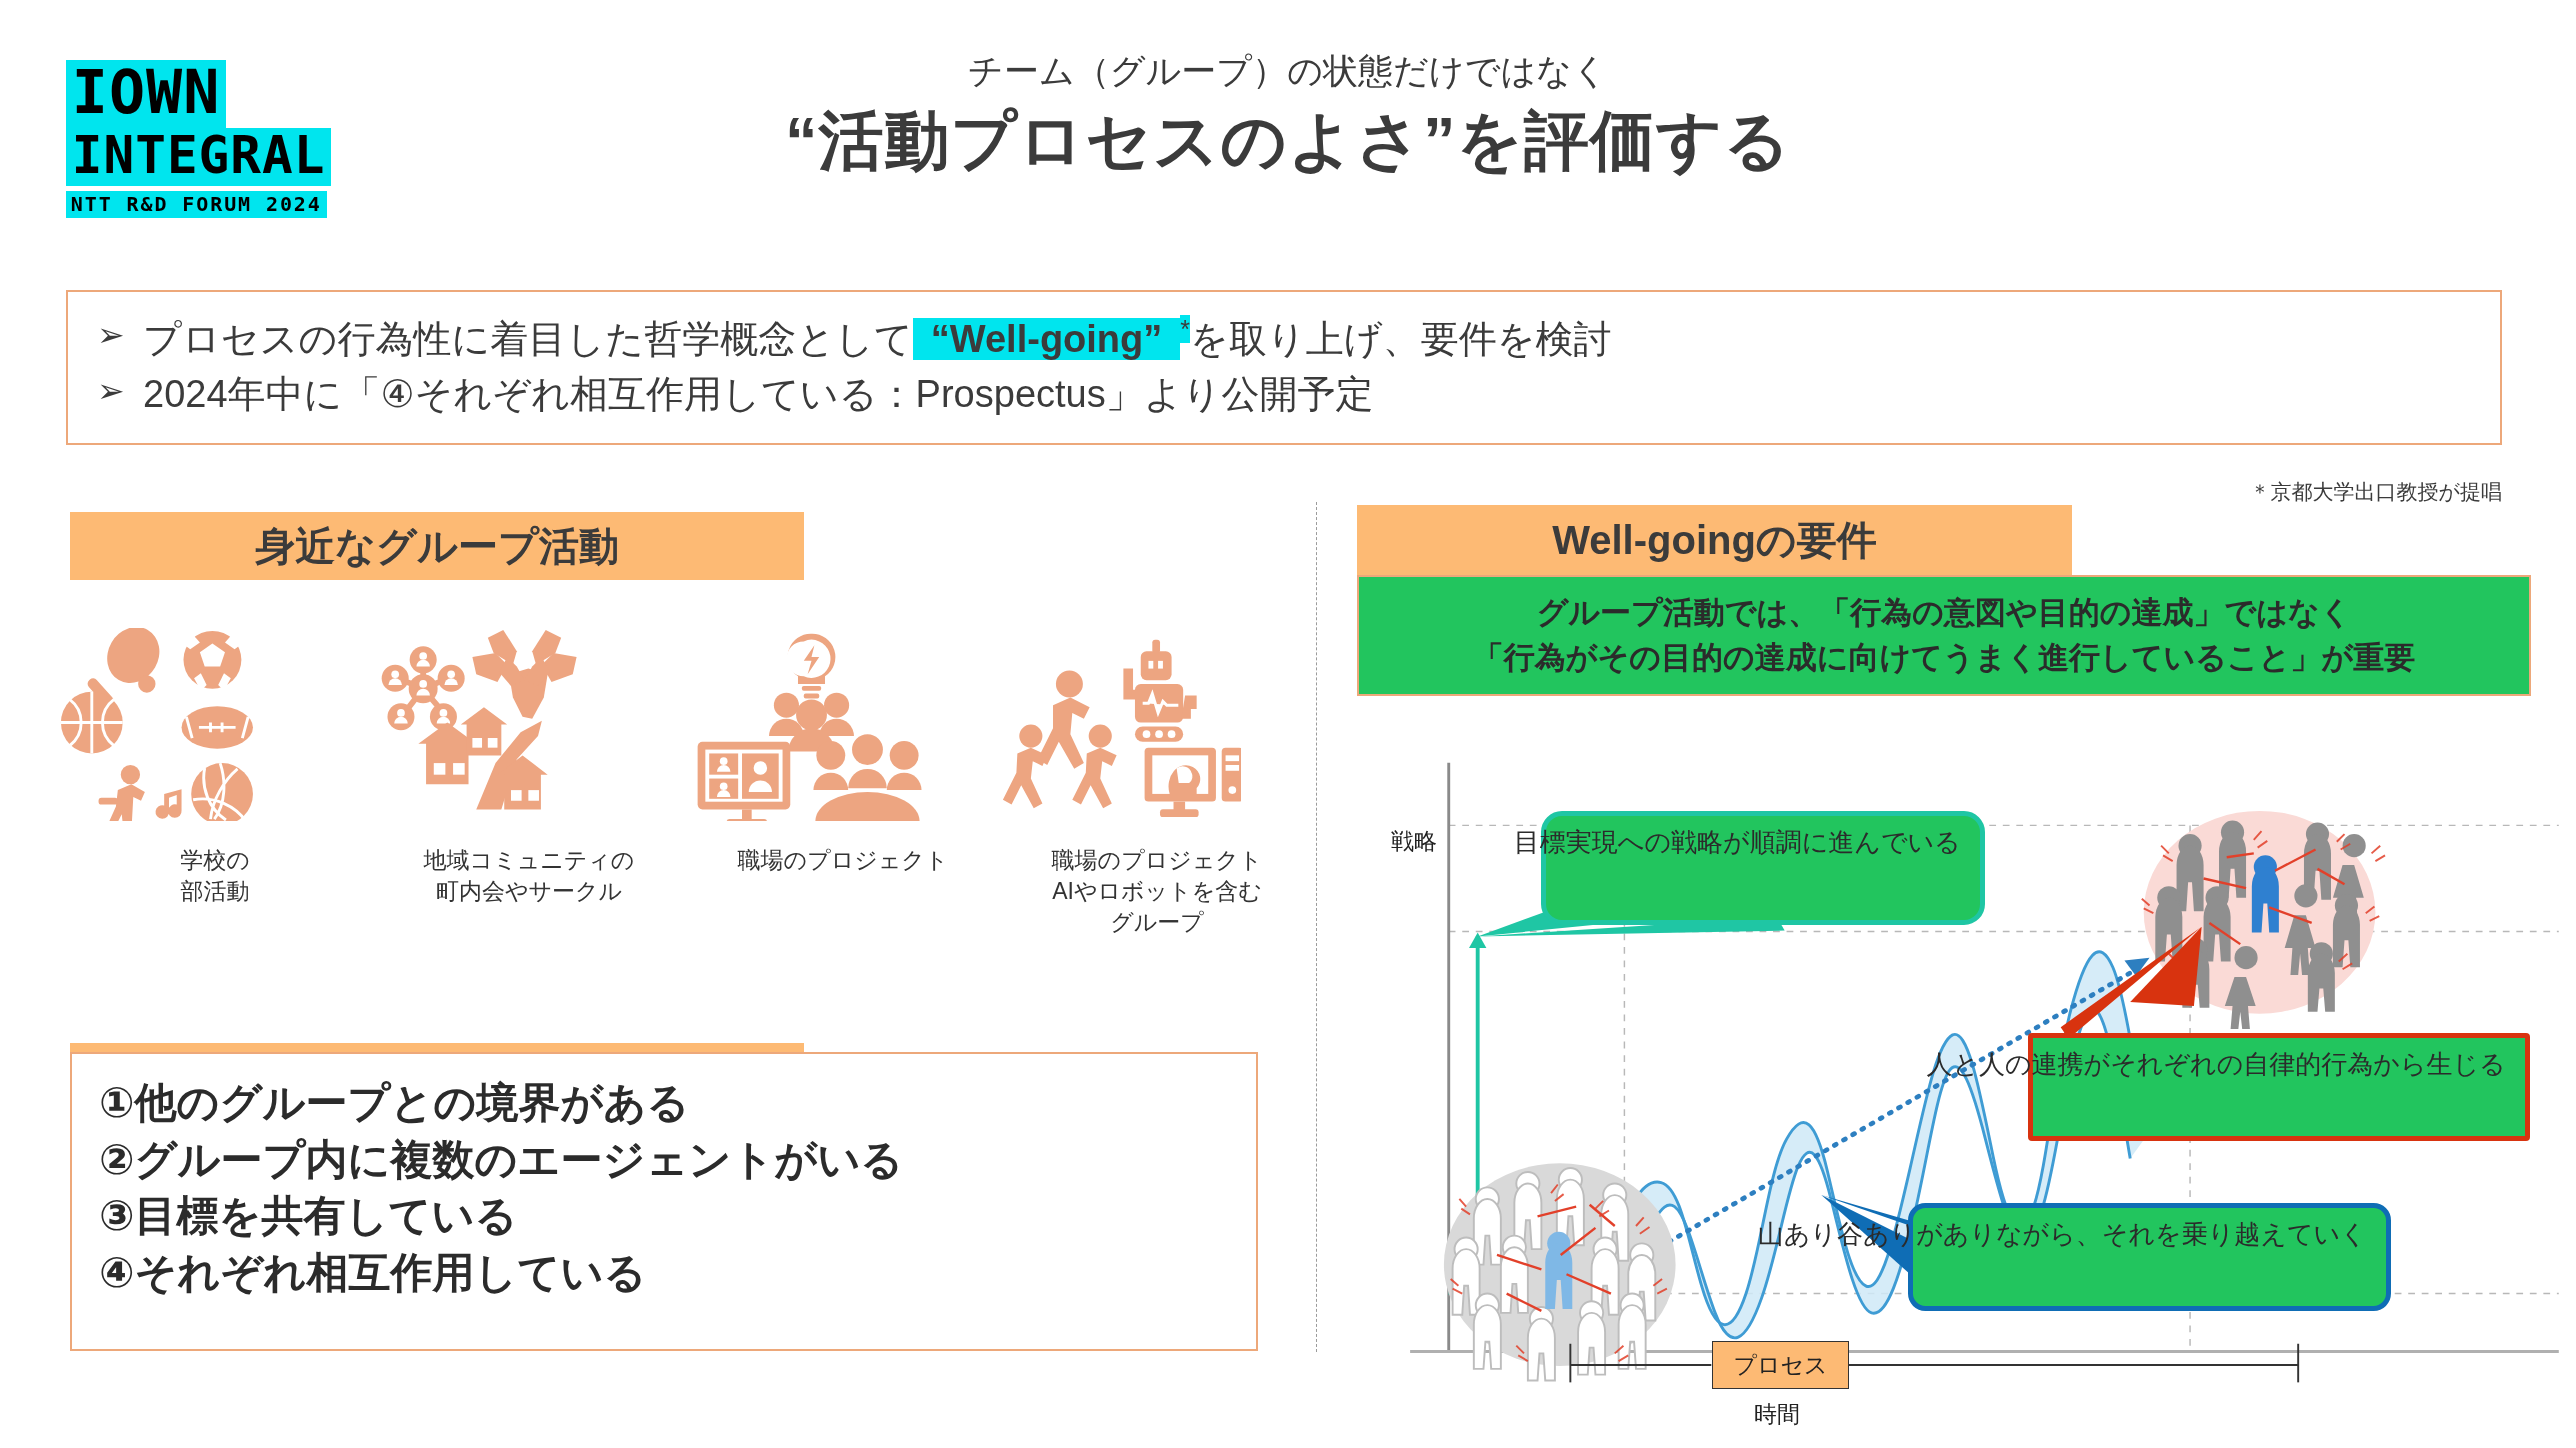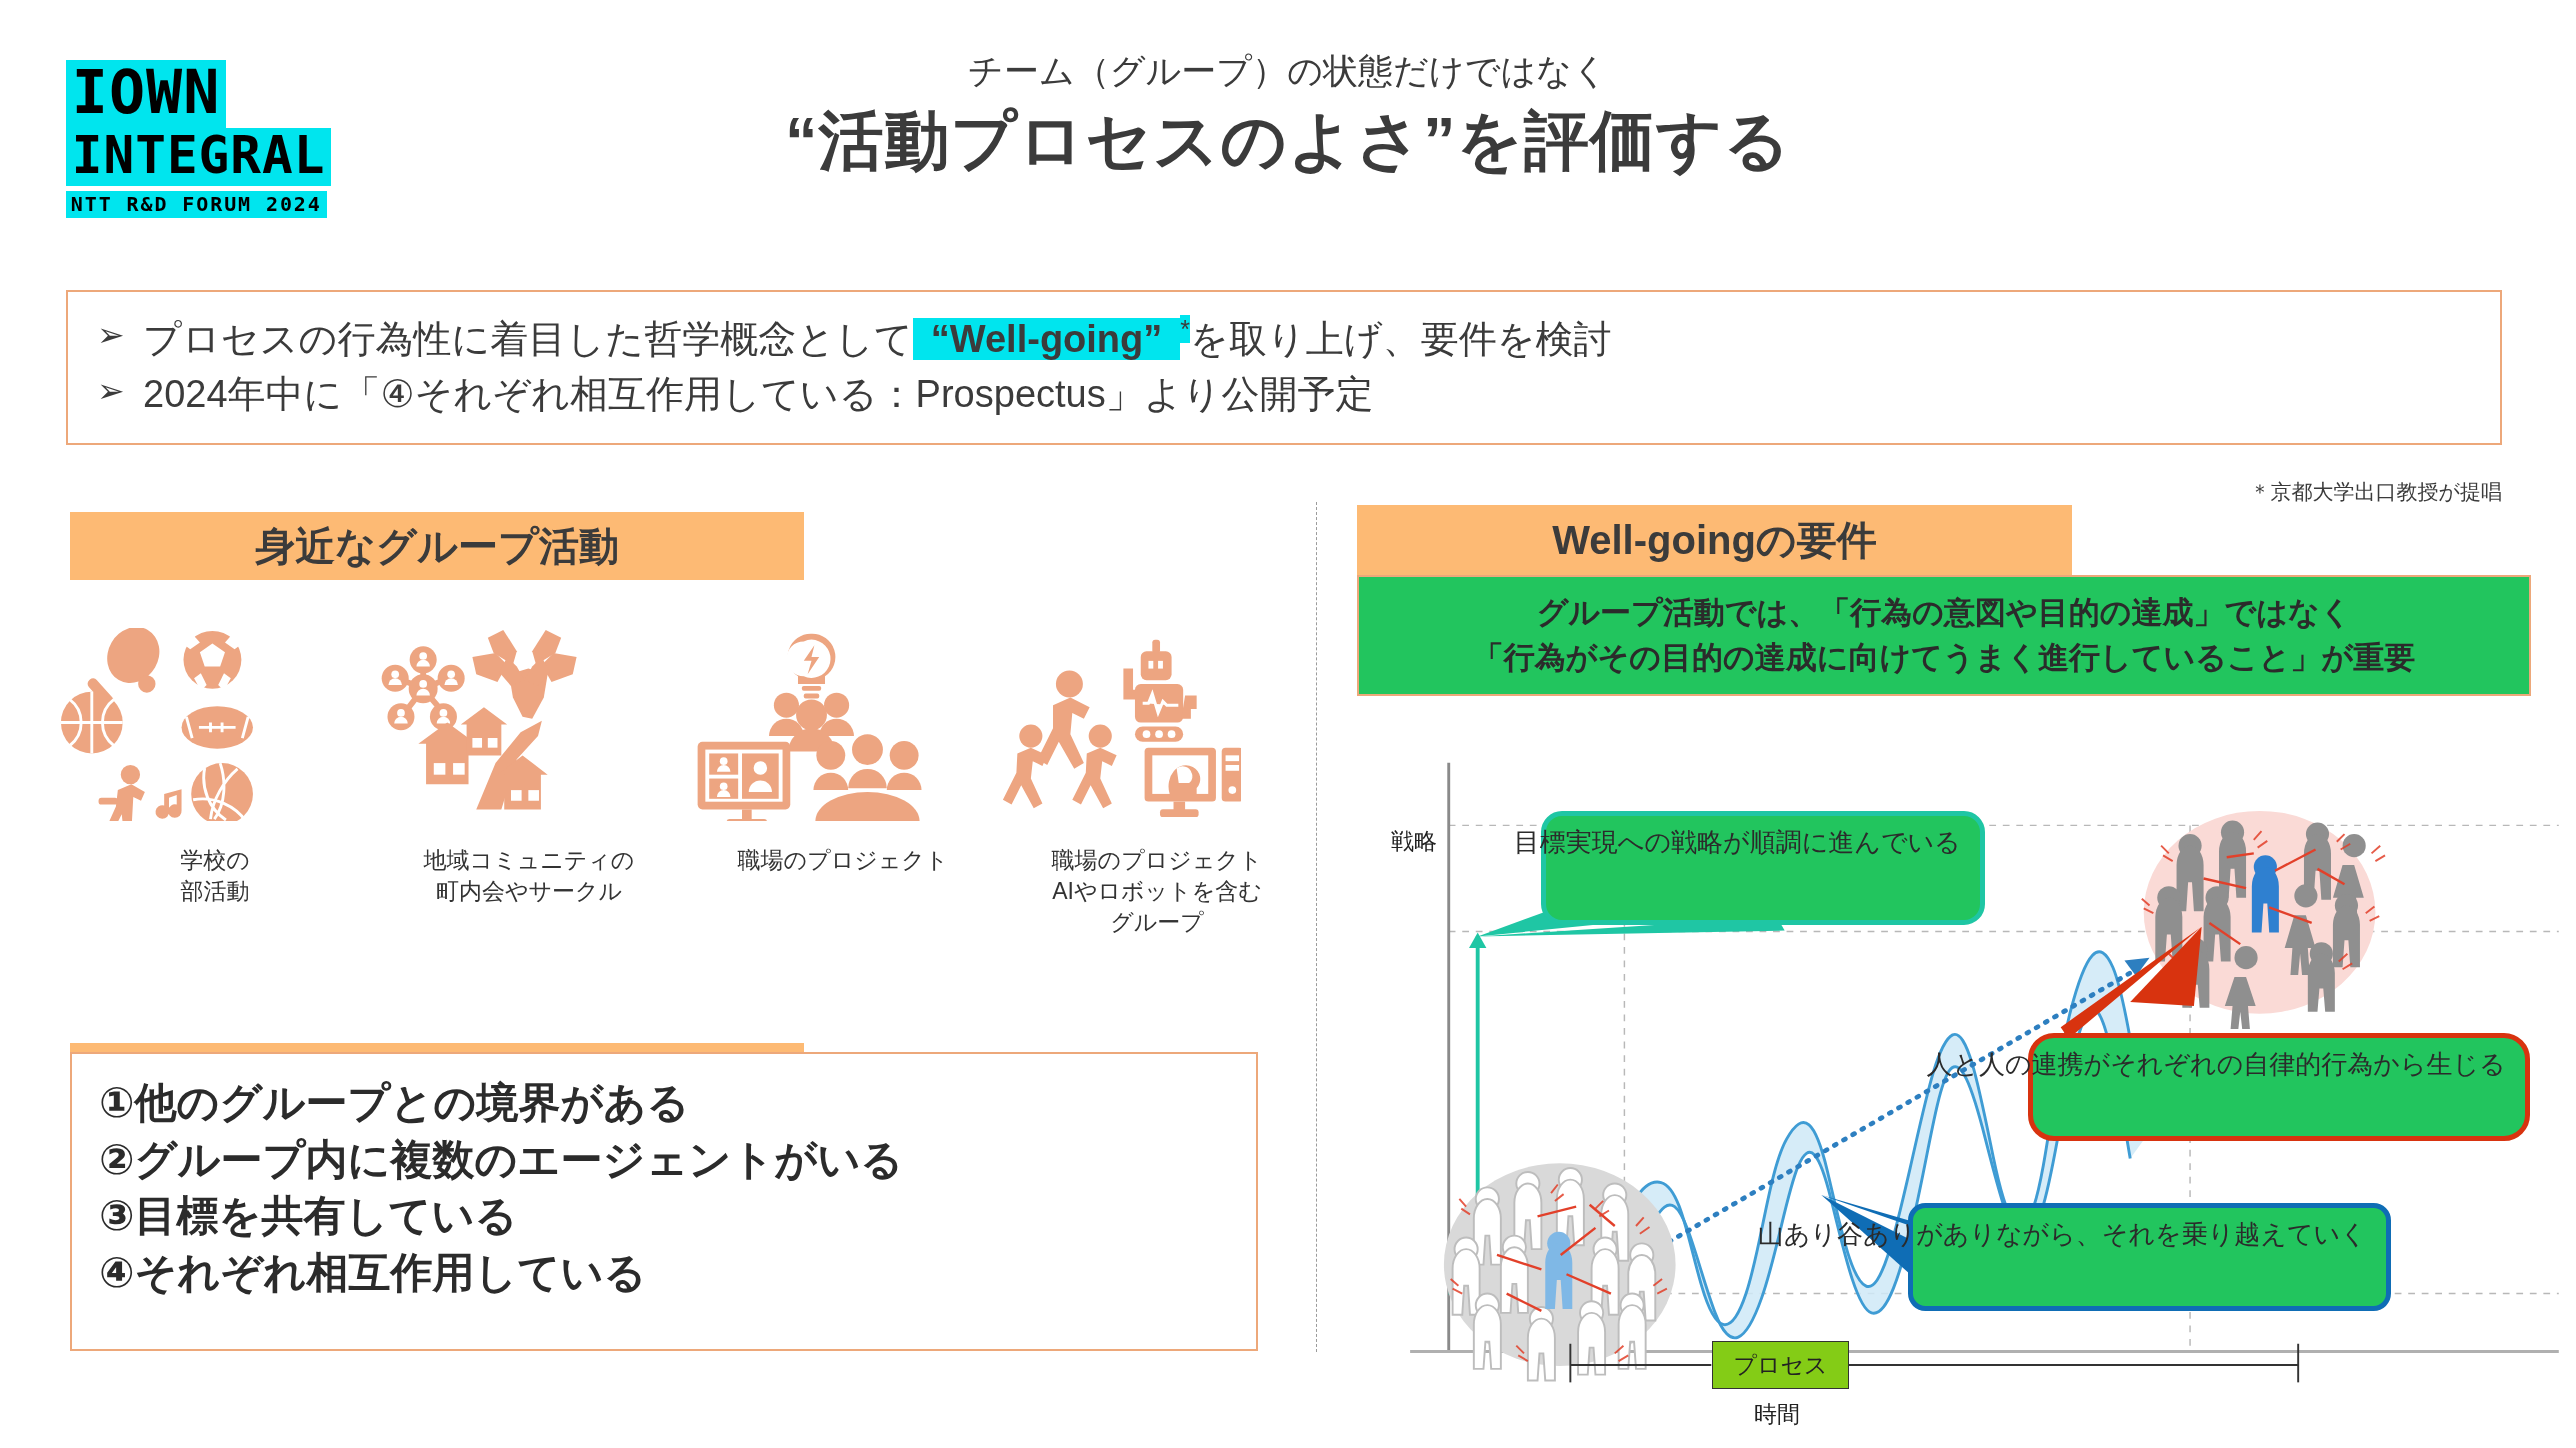--- a/index.html
+++ b/index.html
@@ -71,26 +71,26 @@
   #chart{left:1352px;top:753px;width:1207px;height:695px;}
   #chart svg{display:block;}
 
   .callout{position:absolute;background:#22c55e;box-sizing:border-box;
     display:flex;justify-content:flex-end;
     padding:9.7px 19.3px;}
   .callout div{font-size:26px;line-height:1.3;color:#2b2b2b;white-space:nowrap;}
   #callout-teal{left:1541px;top:811px;width:444px;height:114px;
     border:5.8px solid #1fc6a4;border-radius:21px;}
   #callout-red{left:2028px;top:1033px;width:502px;height:108px;
-    border:5.8px solid #d8330f;border-radius:26px;}
+    border:5.8px solid #d8330f;border-radius:4px;}
   #callout-blue{left:1908px;top:1203px;width:483px;height:108px;
     border:5.8px solid #0f6db5;border-radius:17.4px;}
 
   #process-label{position:absolute;left:1712px;top:1341px;width:135px;height:46px;
-    border:1.9px solid #333;background:#84cc16;display:flex;align-items:center;
+    border:1.9px solid #333;background:#fdba74;display:flex;align-items:center;
     justify-content:center;font-size:23px;color:#222;}
   #time-label{position:absolute;left:1642px;top:1399px;width:270px;text-align:center;
     font-size:23px;color:#222;}
   #strategy-label{position:absolute;left:1391px;top:826px;font-size:23px;color:#222;}
 </style>
 </head>
 <body>
 
 <div class="abs" id="logo">
   <div class="logo-line" id="logo-l1">IOWN</div><br>

